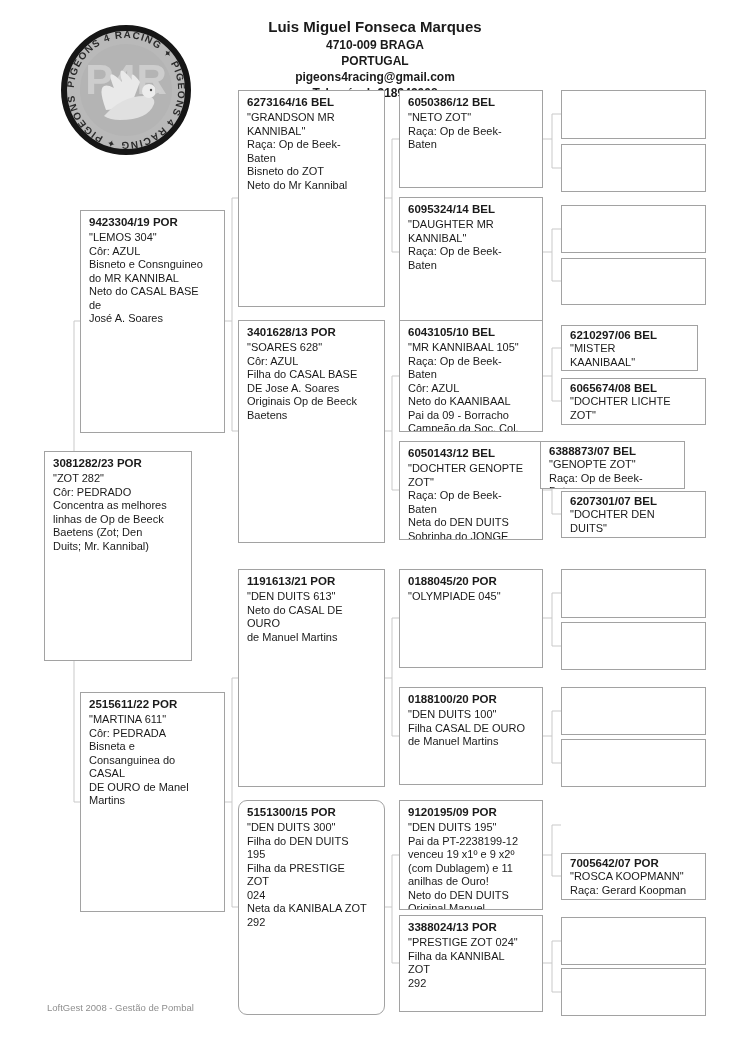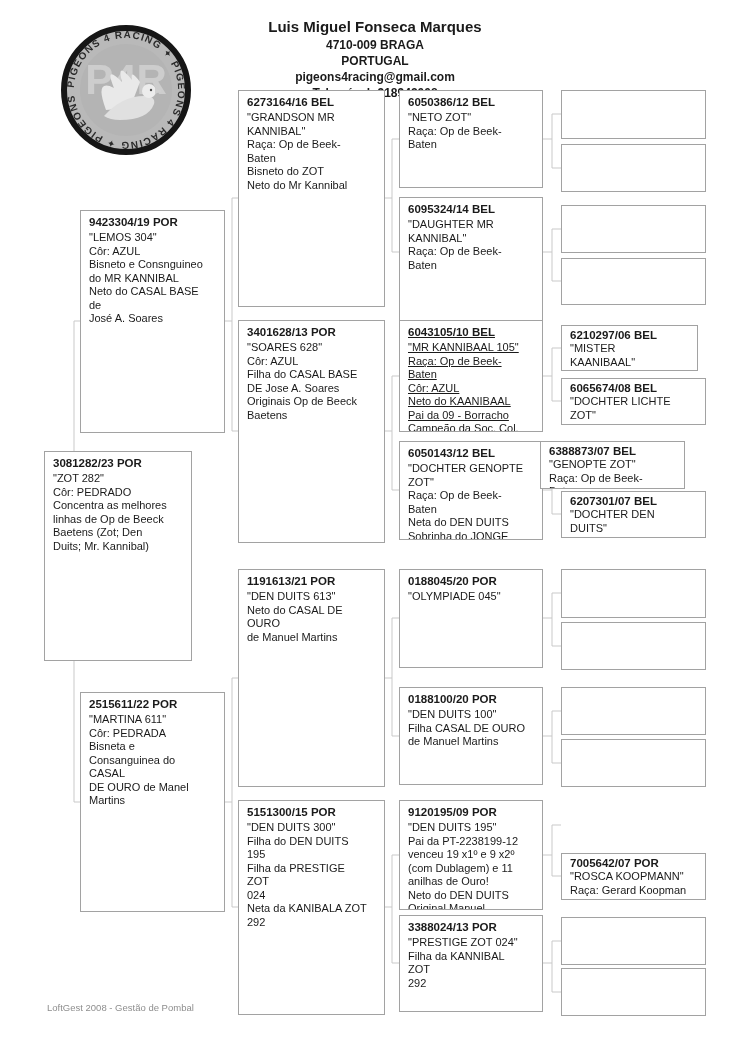--- a/index.html
+++ b/index.html
@@ -120,42 +120,42 @@
 DE Jose A. Soares
 Originais Op de Beeck
 Baetens</div>
   </div>
   <div class="box" style="left:238px;top:569px;width:147px;height:218px;">
     <div class="ring">1191613/21 POR</div>
     <div class="bdy">"DEN DUITS 613"
 Neto do CASAL DE OURO
 de Manuel Martins</div>
   </div>
-  <div class="box" style="left:238px;top:800px;width:147px;height:215px;">
+  <div class="box" style="left:238px;top:800px;width:147px;height:215px;border-radius:9px;">
     <div class="ring">5151300/15 POR</div>
     <div class="bdy">"DEN DUITS 300"
 Filha do DEN DUITS
 195
 Filha da PRESTIGE ZOT
 024
 Neta da KANIBALA ZOT
 292</div>
   </div>
 
   <div class="box" style="left:399px;top:90px;width:144px;height:98px;">
     <div class="ring">6050386/12 BEL</div>
     <div class="bdy">"NETO ZOT"
 Raça: Op de Beek-Baten</div>
   </div>
   <div class="box" style="left:399px;top:197px;width:144px;height:134px;">
     <div class="ring">6095324/14 BEL</div>
     <div class="bdy">"DAUGHTER MR KANNIBAL"
 Raça: Op de Beek-Baten</div>
   </div>
-  <div class="box" style="left:399px;top:320px;width:144px;height:112px;text-decoration:underline;">
+  <div class="box" style="left:399px;top:320px;width:144px;height:112px;">
     <div class="ring">6043105/10 BEL</div>
     <div class="bdy">"MR KANNIBAAL 105"
 Raça: Op de Beek-Baten
 Côr: AZUL
 Neto do KAANIBAAL
 Pai da 09 - Borracho
 Campeão da Soc. Col.
 Vilar de Paraiso</div>
   </div>
   <div class="box" style="left:399px;top:441px;width:144px;height:99px;">

